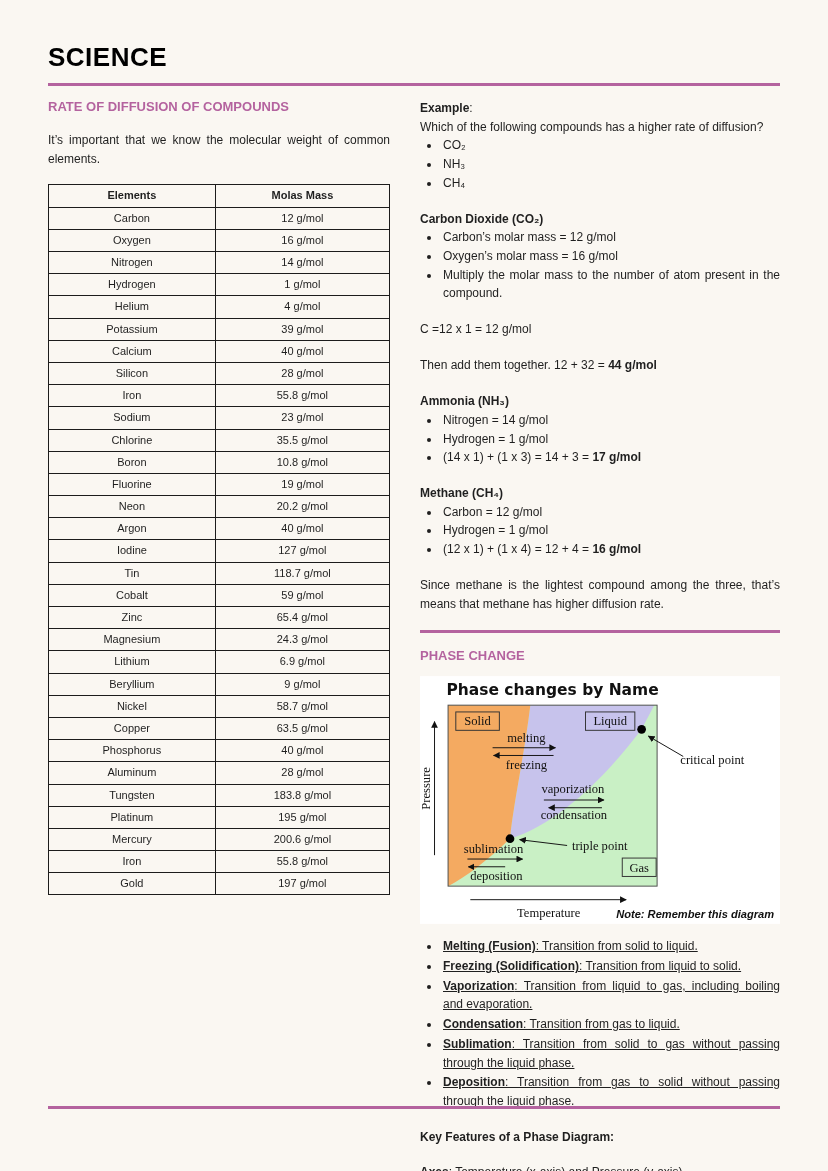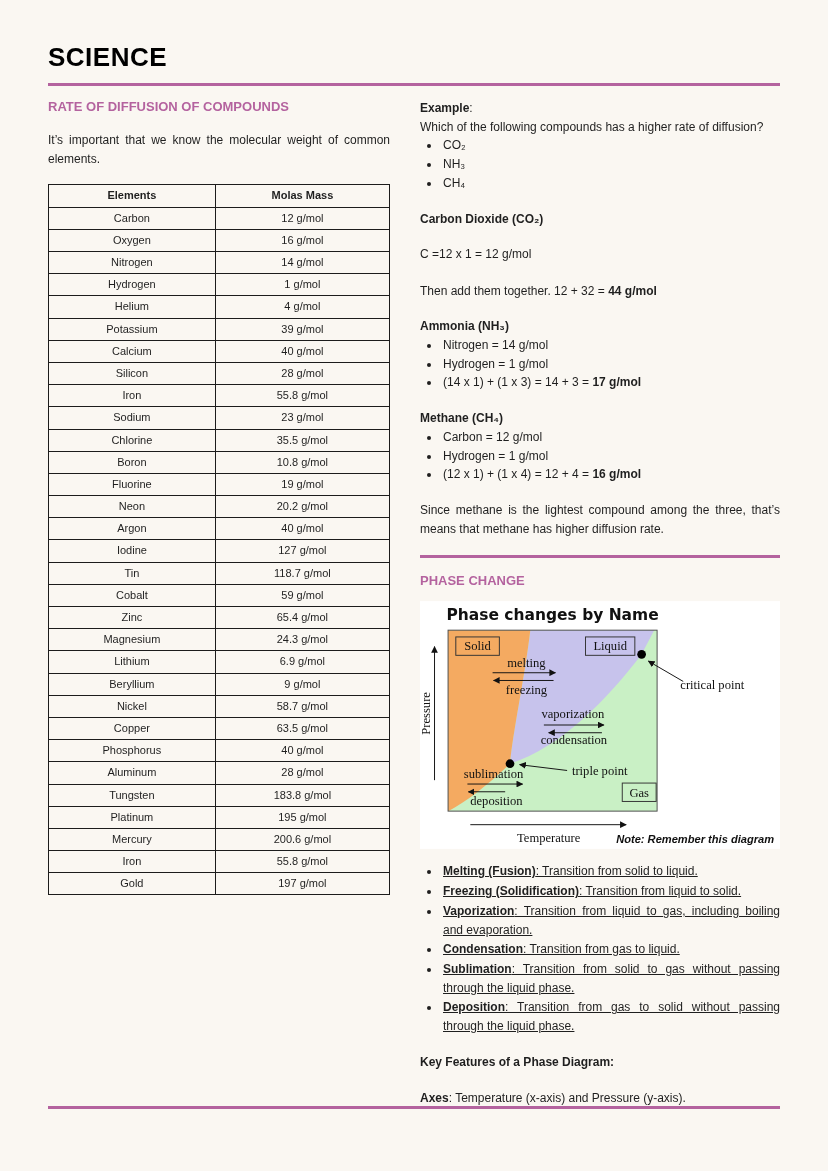--- a/index.html
+++ b/index.html
@@ -192,20 +192,25 @@
 
       <p><span class="b">Example</span><span>:</span></p>
       <p>Which of the following compounds has a higher rate of diffusion?</p>
       <ul class="disc">
           <li>CO₂</li>
           <li>NH₃</li>
           <li>CH₄</li>
         </ul>
 
       <p class="b mt-lg">Carbon Dioxide (CO₂)</p>
+      <ul class="disc just">
+          <li class="just">Carbon’s molar mass = 12 g/mol</li>
+          <li class="just">Oxygen’s molar mass = 16 g/mol</li>
+          <li class="just">Multiply the molar mass to the number of atom present in the compound.</li>
+        </ul>
 
       <p class="calc-line mt-lg">C =12 x 1 = 12 g/mol</p>
 
       <p class="mt-lg"><span>Then add them together. 12 + 32 = </span><span class="b">44 g/mol</span></p>
 
       <p class="b mt-lg">Ammonia (NH₃)</p>
       <ul class="disc">
         <li>Nitrogen = 14 g/mol</li>
         <li>Hydrogen = 1 g/mol</li>
         <li><span>(14 x 1) + (1 x 3) = 14 + 3 = </span><span class="b">17 g/mol</span></li>

